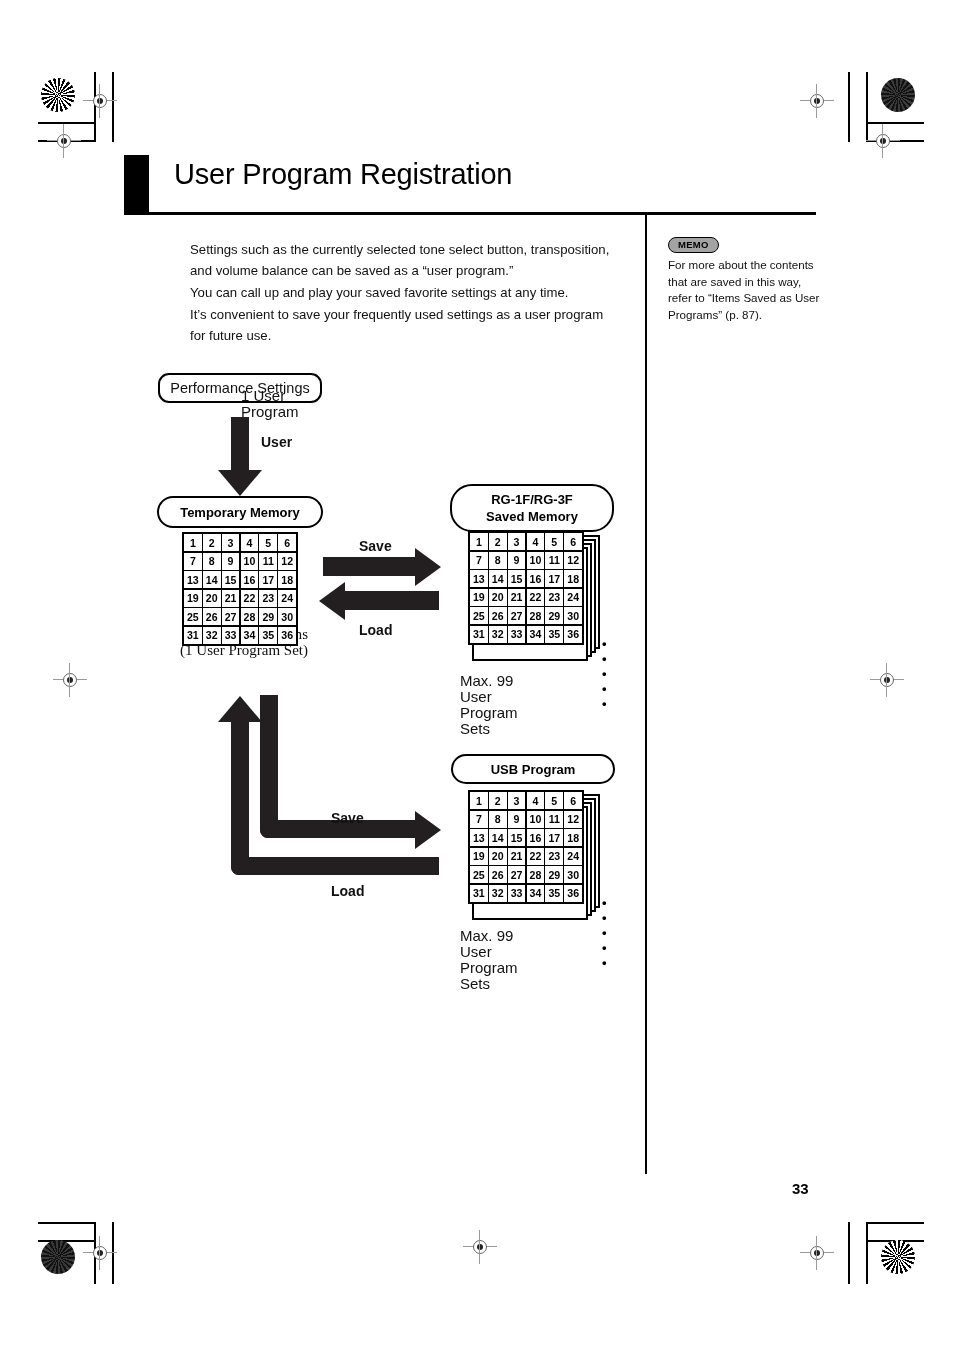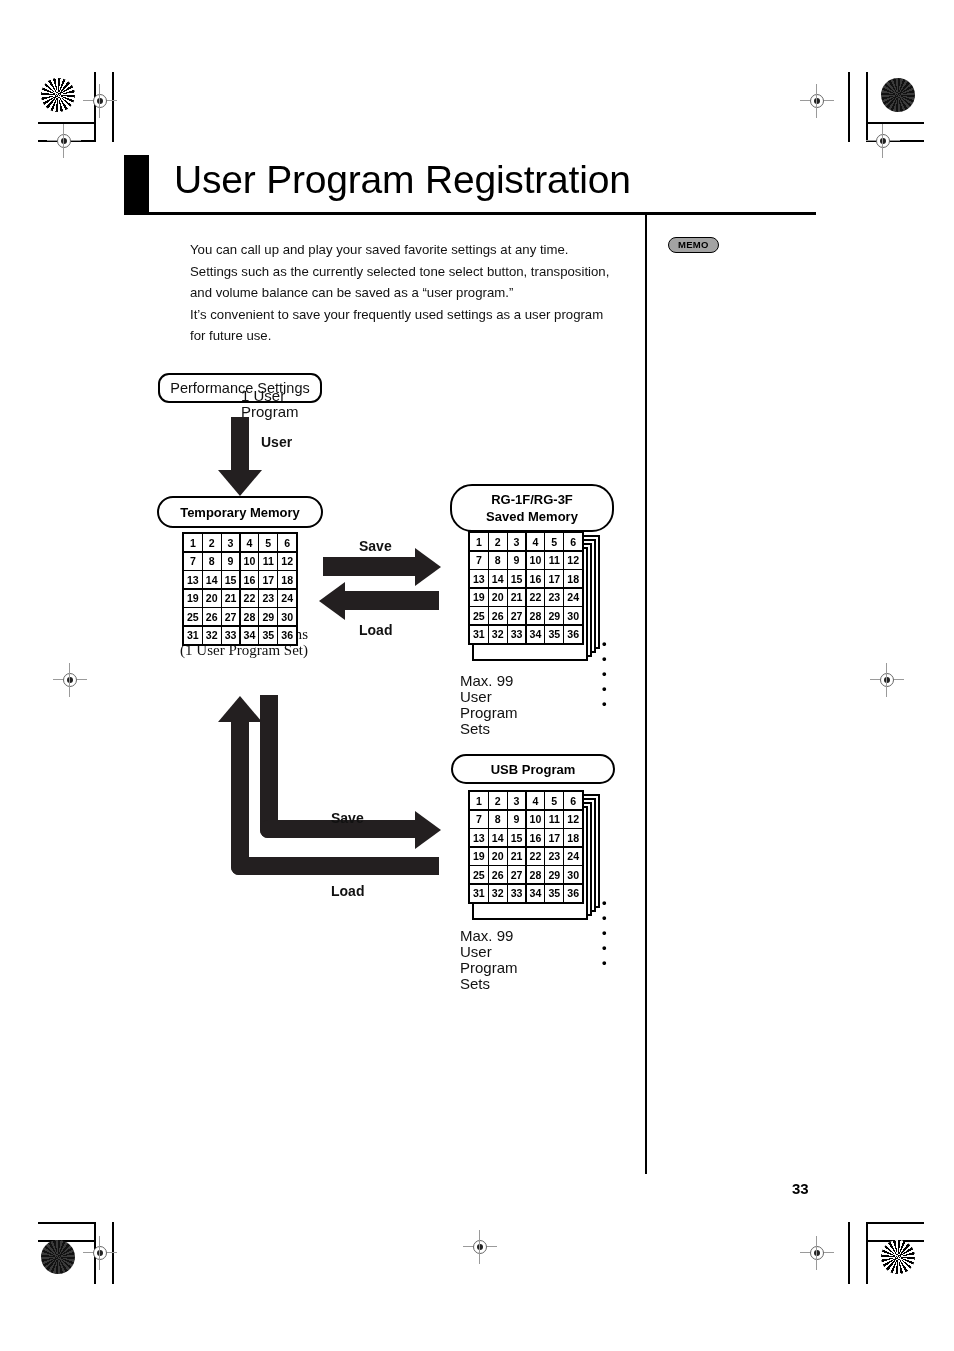--- a/index.html
+++ b/index.html
@@ -56,21 +56,21 @@
   }
 
   
   .title-block { position: absolute; left: 124px; top: 155px; }
   .title-bar {
     position: absolute; left: 0; top: 0; width: 25px; height: 58px;
     background: #000;
   }
   .title-text {
     position: absolute; left: 50px; top: 3px;
-    font-size: 39px; font-weight: 400; letter-spacing: -.2px;
+    font-size: 29px; font-weight: 400; letter-spacing: -.2px;
     white-space: nowrap;
   }
   .rule-h {
     position: absolute; left: 124px; top: 212px;
     width: 692px; height: 2.5px; background: #000;
   }
   .rule-v {
     position: absolute; left: 645px; top: 214px;
     width: 1.6px; height: 960px; background: #000;
   }
@@ -234,27 +234,28 @@
 
 
   <div class="title-block">
     <div class="title-bar"></div>
     <div class="title-text">User Program Registration</div>
   </div>
   <div class="rule-h"></div>
   <div class="rule-v"></div>
 
   <div class="body-copy">
+    <p>Settings such as the currently selected tone select button, transposition, and volume balance can be saved as a “user program.”</p>
     <p>You can call up and play your saved favorite settings at any time.</p>
-    <p>Settings such as the currently selected tone select button, transposition, and volume balance can be saved as a “user program.”</p>
     <p>It’s convenient to save your frequently used settings as a user program for future use.</p>
   </div>
 
   <div class="memo">
     <div class="memo-badge">MEMO</div>
+    <div class="memo-text">For more about the contents that are saved in this way, refer to  “Items Saved as User Programs” (p. 87).</div>
   </div>
 
   <div class="diagram">
 
     <div class="rect-box" style="left:158px;top:373px;width:164px;height:30px;border-radius:11px;">
       <span>Performance Settings</span>
     </div>
     <div class="cap" style="left:241px;top:388px;">1 User Program</div>
 
     <div class="shaft" style="left:231px;top:417px;width:18px;height:55px;"></div>

